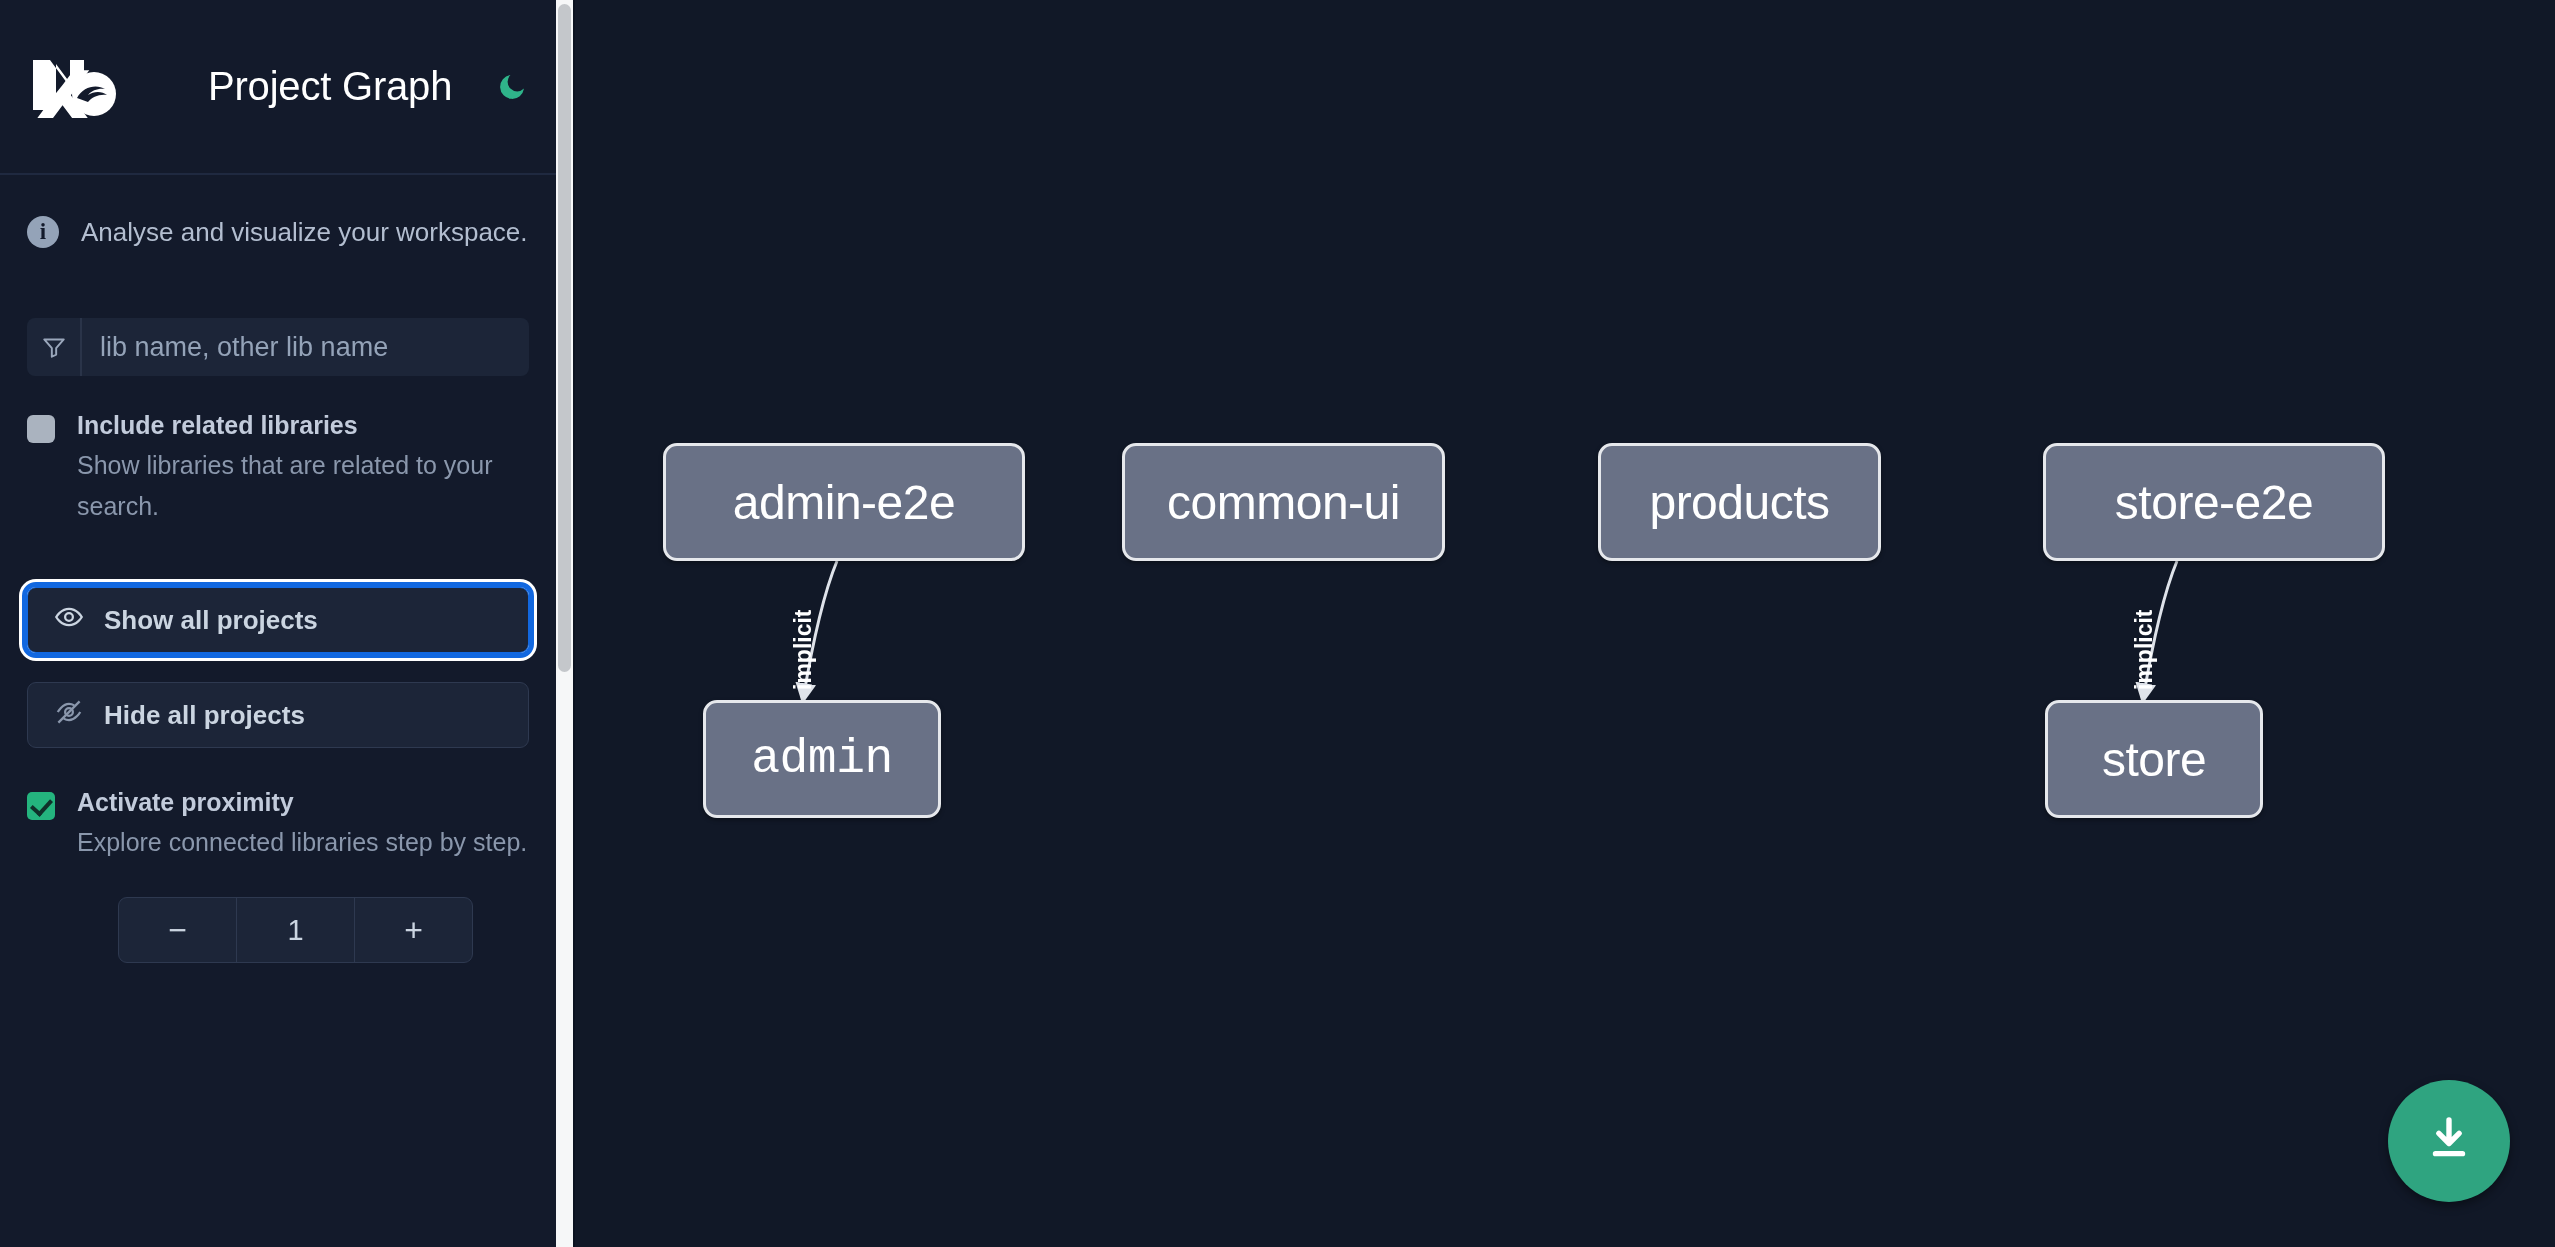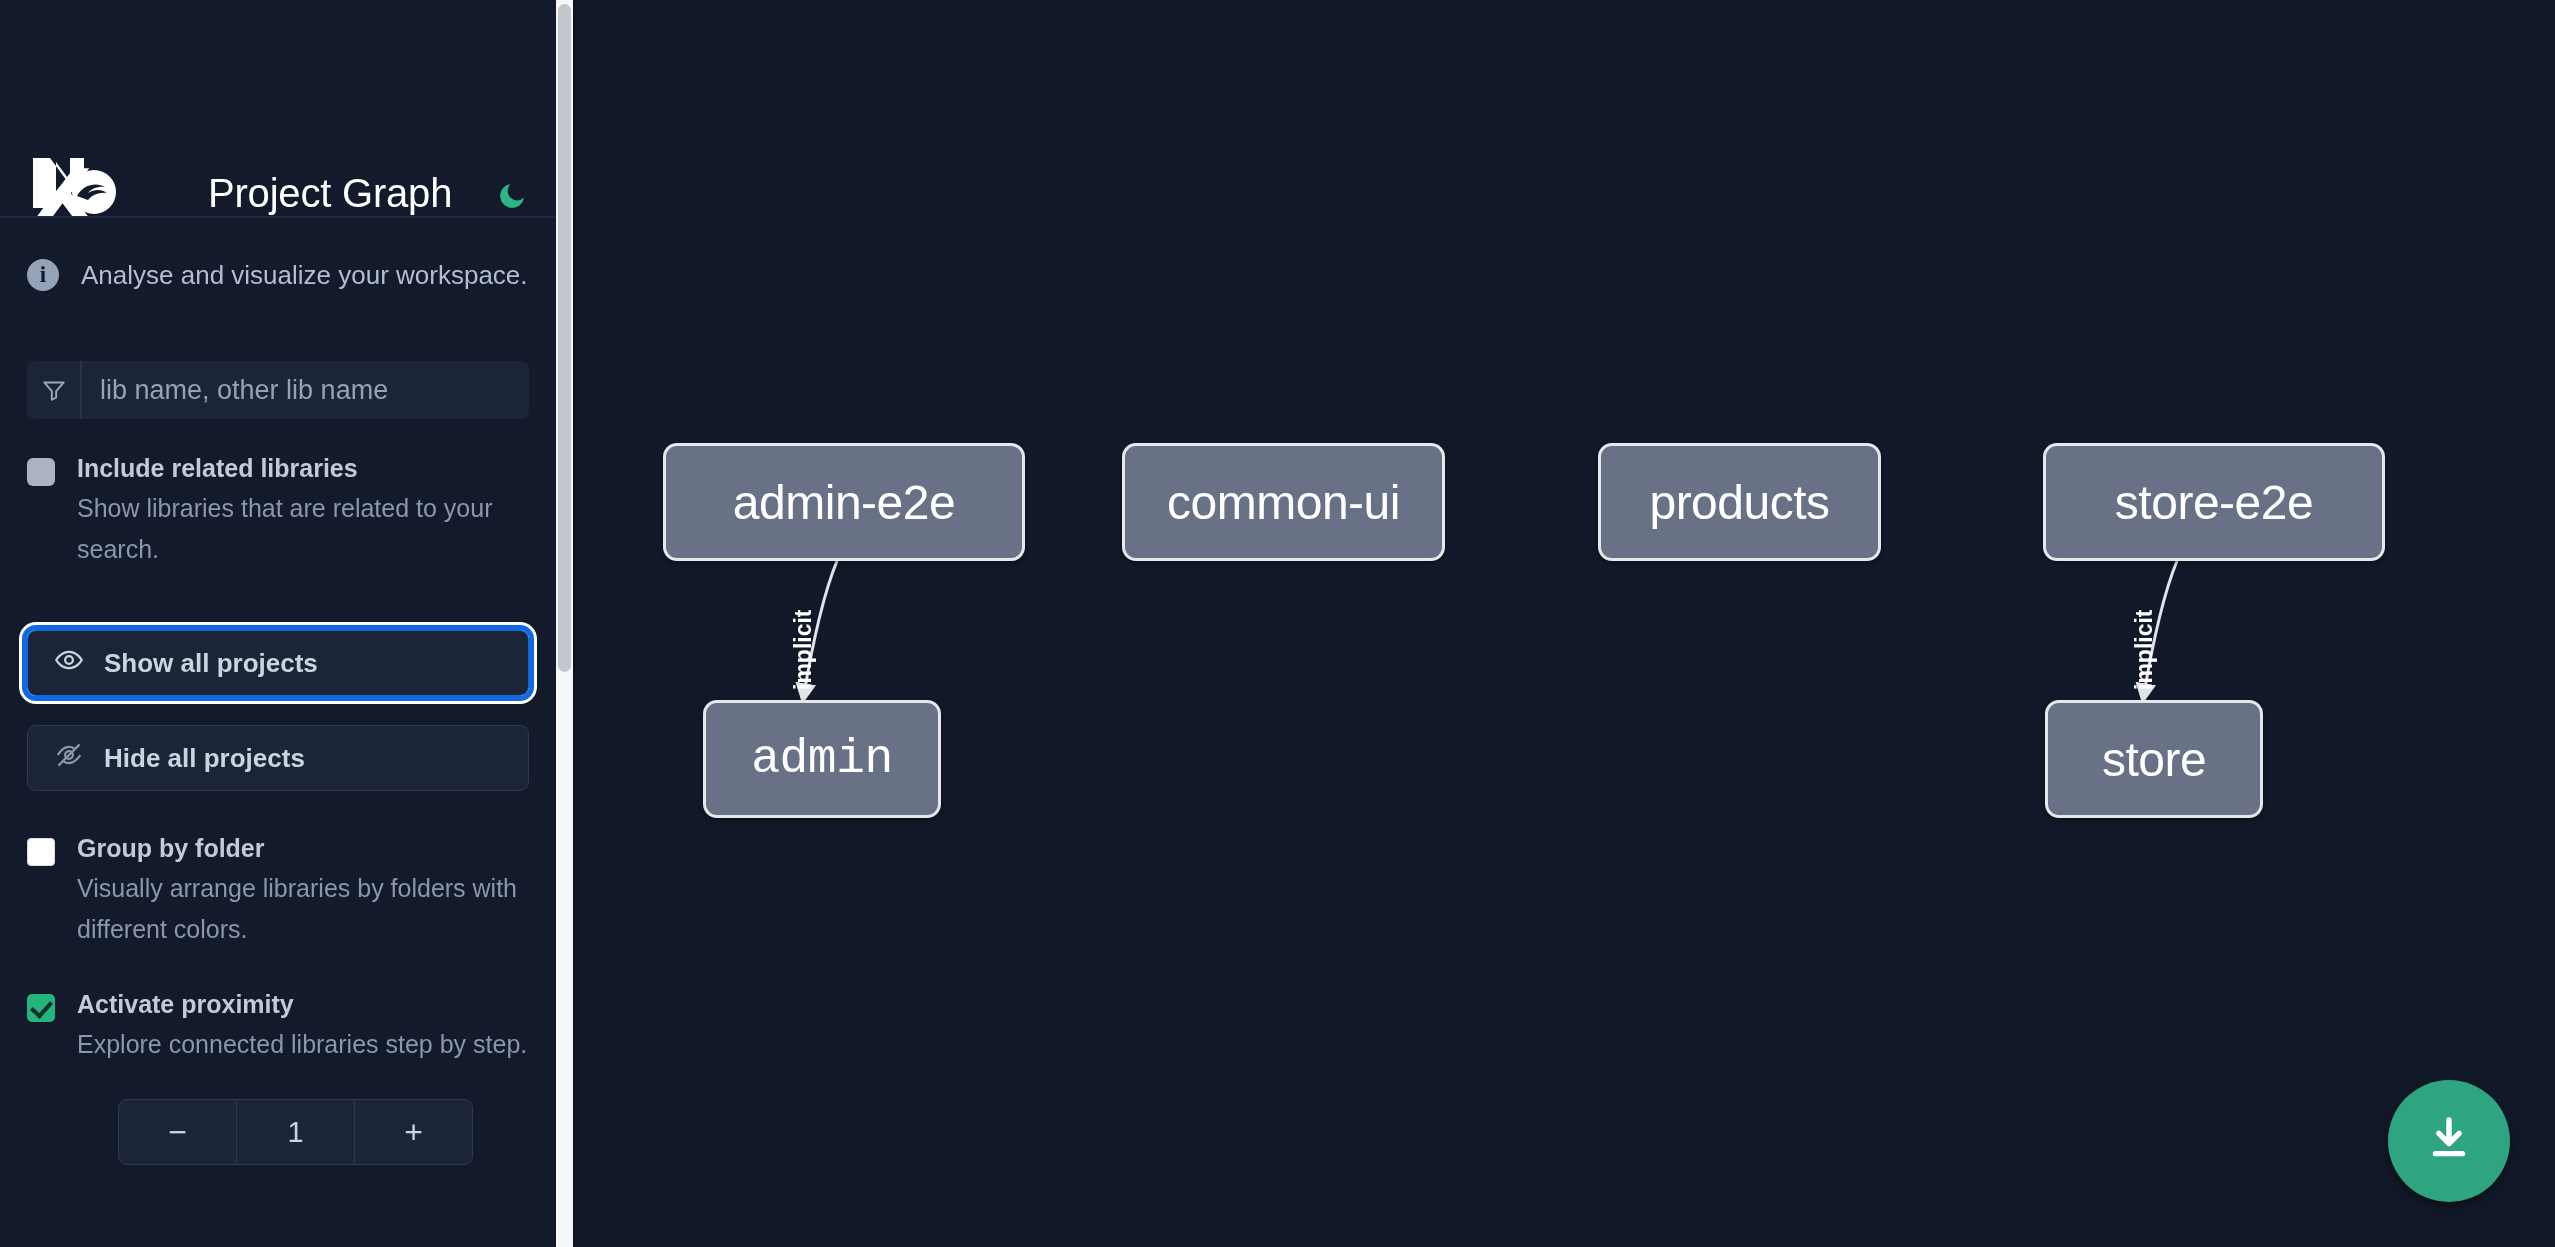--- a/index.html
+++ b/index.html
@@ -11,21 +11,21 @@
   }
   #app { position: relative; width: 2555px; height: 1247px; background: #0f172a; }
 
   
   #sidebar {
     position: absolute; left: 0; top: 0; width: 556px; height: 1247px;
     background: #131a2b;
     overflow: hidden;
   }
   #header {
-    height: 218px; display: flex; align-items: flex-end;
+    height: 175px; display: flex; align-items: center;
     padding-left: 27px; gap: 0px;
     border-bottom: 2px solid #1f2940;
     background: #131a2b;
   }
   .nx-logo { width: 98px; height: 62px; flex: 0 0 auto; }
   #title {
     color: #ffffff; font-size: 40px; font-weight: 400;
     margin-left: 83px; letter-spacing: -0.2px; white-space: nowrap;
   }
   #theme-toggle { margin-left: 40px; width: 40px; height: 40px; cursor: pointer;
@@ -216,27 +216,20 @@
       <span>
         <svg viewBox="0 0 24 24" width="30" height="30">
           <path fill="none" stroke="#8a97ac" stroke-width="1.8" d="M3 12s3.7-6.5 9-6.5c1.6 0 3 .5 4.2 1.2M21 12s-3.7 6.5-9 6.5c-1.6 0-3-.5-4.2-1.2"></path>
           <circle cx="12" cy="12" r="3.1" fill="none" stroke="#8a97ac" stroke-width="1.8"></circle>
           <line x1="3.5" y1="20.5" x2="20.5" y2="3.5" stroke="#8a97ac" stroke-width="1.8"></line>
         </svg>
       </span>
       <span>Hide all projects</span>
     </div>
 
-    <div class="cb-block" style="margin-top:42px;">
-      <div class="cb-row">
-        <span class="cb white"></span>
-        <span class="cb-label">Group by folder</span>
-      </div>
-      <div class="cb-desc">Visually arrange libraries by folders with different colors.</div>
-    </div>
 
     <div class="cb-block" style="margin-top:39px;">
       <div class="cb-row">
         <span class="cb green"></span>
         <span class="cb-label">Activate proximity</span>
       </div>
       <div class="cb-desc">Explore connected libraries step by step.</div>
     </div>
 
     <div id="stepper">

